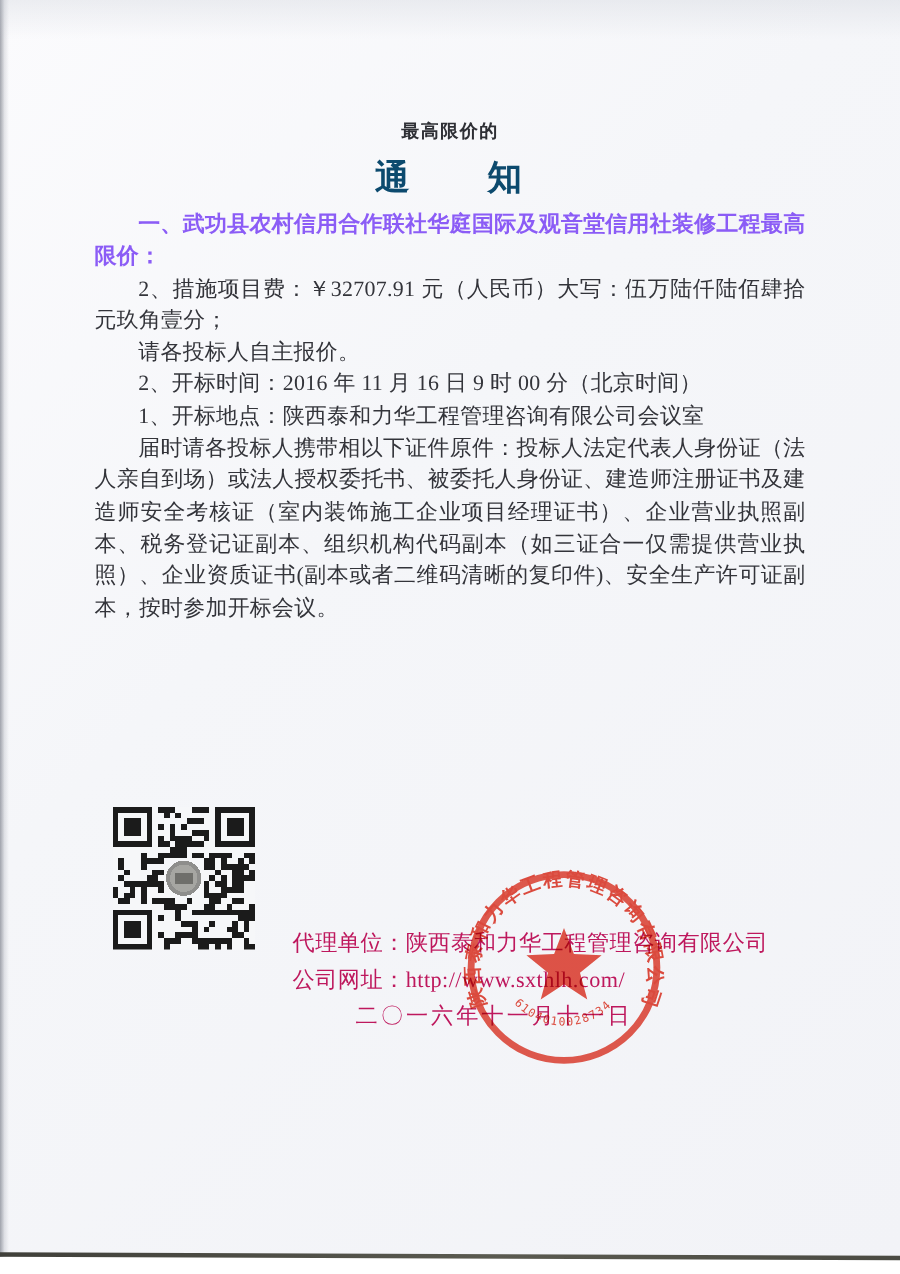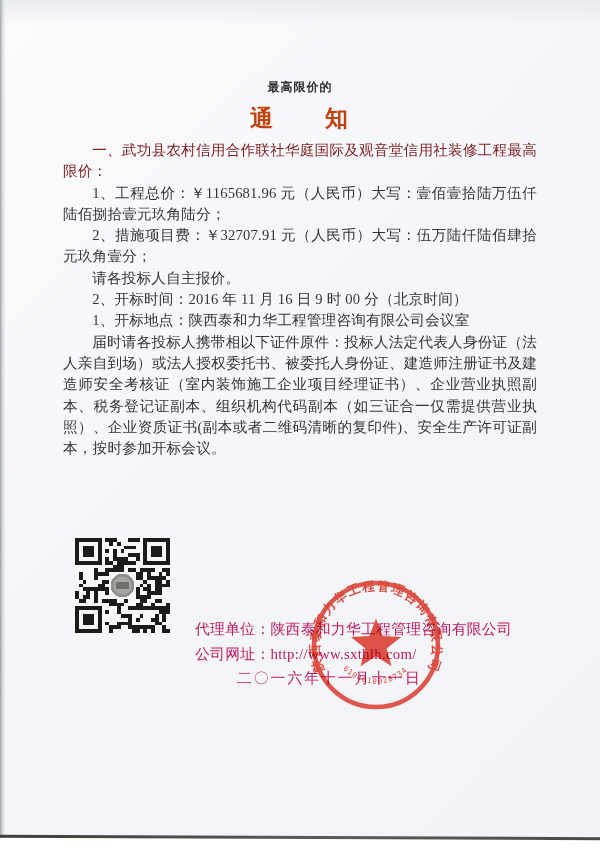--- a/index.html
+++ b/index.html
@@ -10,44 +10,43 @@
   .left-edge{position:absolute;left:0;top:0;width:6px;height:838px;
              background:linear-gradient(to right,rgba(90,95,108,0.55),rgba(120,125,138,0.18),transparent);}
   .top-shade{position:absolute;left:0;top:0;width:600px;height:26px;
              background:linear-gradient(to bottom,rgba(190,195,205,0.25),transparent);}
   .paper-edge-line{position:absolute;left:-4px;top:836px;width:610px;height:3px;
                    background:linear-gradient(to right,#3f3f39,#5a5a50 55%,#4a4a42);
                    transform:rotate(0.22deg);}
   .content{position:absolute;left:63px;top:70px;width:474px;color:#2e2f35;}
   .title1{font-size:16px;font-weight:bold;text-align:center;letter-spacing:0.5px;line-height:20px;}
   .title2{font-size:12px;font-weight:bold;text-align:center;letter-spacing:1px;margin-top:9px;}
-  .heading{font-size:23px;font-weight:bold;text-align:center;letter-spacing:2px;margin-top:7px;margin-bottom:6px;color:#c2410c;}
+  .heading{font-size:23px;font-weight:bold;text-align:center;letter-spacing:2px;margin-top:7px;margin-bottom:6px;color:#0c4a6e;}
   .body p{margin:0;font-size:14.6px;line-height:21.3px;text-indent:2em;letter-spacing:0.2px;
           text-align:justify;color:#33343a;}
-  .body p.bold{font-weight:normal;color:#7f1d1d;}
+  .body p.bold{font-weight:bold;color:#8b5cf6;}
   .qr{position:absolute;left:75px;top:538px;width:95px;height:95px;}
   .footer{position:absolute;left:195px;top:617px;font-size:14.8px;line-height:24.5px;color:#be185d;letter-spacing:0.3px;}
   .footer .date{padding-left:42px;letter-spacing:2px;}
   .stamp{position:absolute;left:309px;top:578px;width:134px;height:134px;
          mix-blend-mode:multiply;opacity:0.88;}
 </style>
 </head>
 <body>
 
 <div class="scan">
   <div class="paper"></div>
   <div class="left-edge"></div>
   <div class="top-shade"></div>
 
   <div class="content">
     <div class="title2">最高限价的</div>
     <div class="heading">通　　知</div>
     <div class="body">
       <p class="bold">一、武功县农村信用合作联社华庭国际及观音堂信用社装修工程最高限价：</p>
-      <p>1、工程总价：￥1165681.96 元（人民币）大写：壹佰壹拾陆万伍仟陆佰捌拾壹元玖角陆分；</p>
       <p>2、措施项目费：￥32707.91 元（人民币）大写：伍万陆仟陆佰肆拾元玖角壹分；</p>
       <p>请各投标人自主报价。</p>
       <p>2、开标时间：2016 年 11 月 16 日 9 时 00 分（北京时间）</p>
       <p>1、开标地点：陕西泰和力华工程管理咨询有限公司会议室</p>
       <p>届时请各投标人携带相以下证件原件：投标人法定代表人身份证（法人亲自到场）或法人授权委托书、被委托人身份证、建造师注册证书及建造师安全考核证（室内装饰施工企业项目经理证书）、企业营业执照副本、税务登记证副本、组织机构代码副本（如三证合一仅需提供营业执照）、企业资质证书(副本或者二维码清晰的复印件)、安全生产许可证副本，按时参加开标会议。</p>
     </div>
   </div>
 
   <svg class="qr" viewBox="0 0 25 25" shape-rendering="crispEdges">
     <rect x="0" y="0" width="25" height="25" fill="#f6f7f9"></rect>

